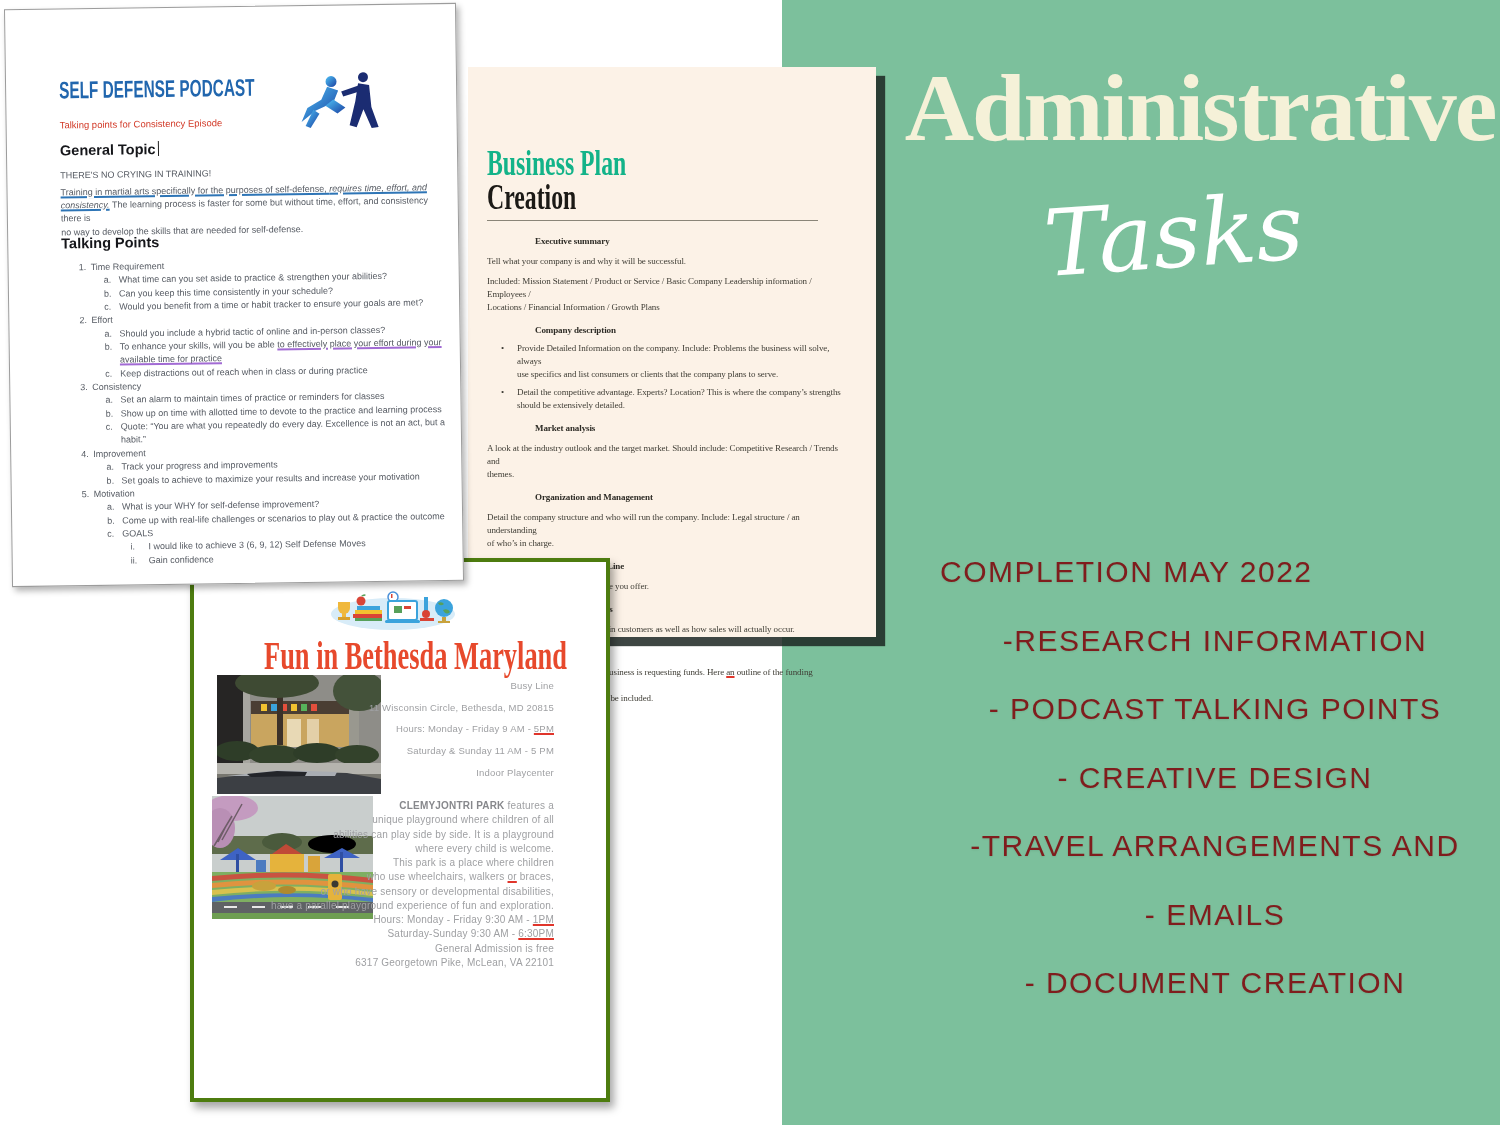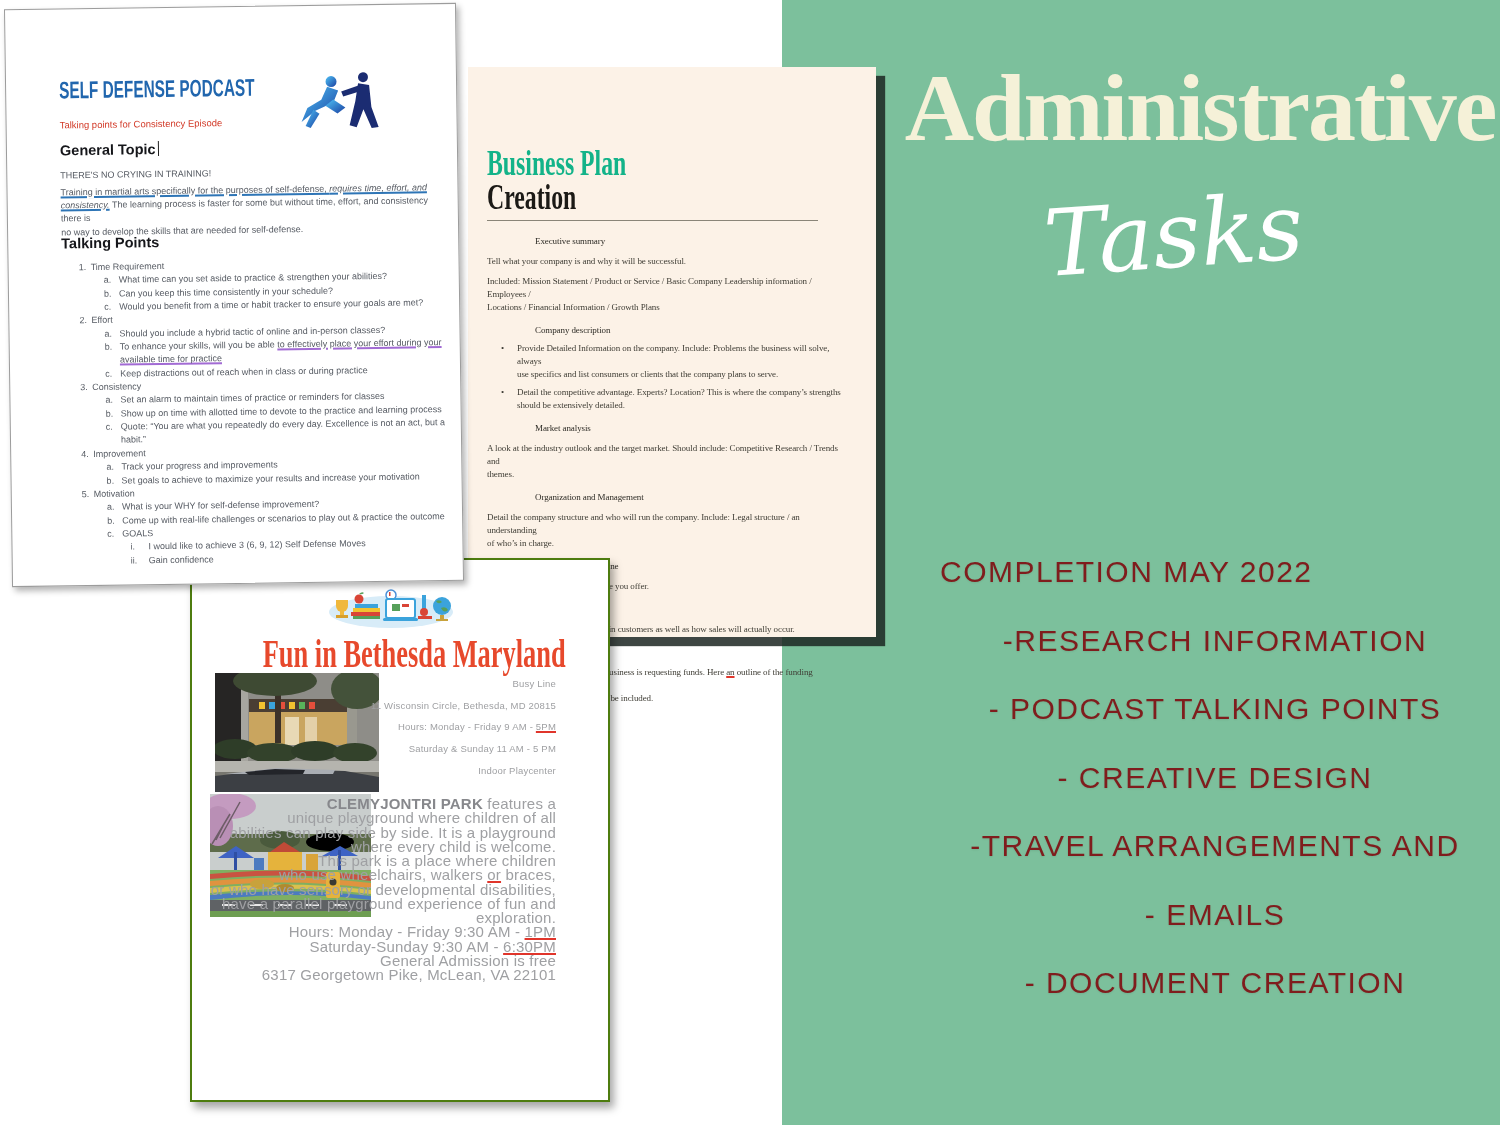--- a/index.html
+++ b/index.html
@@ -26,41 +26,41 @@
   
   .doc2{left:468px;top:67px;width:408px;height:570px;background:#FCF2E7;z-index:2;
         box-shadow:9px 9px 1px rgba(28,38,34,0.85);}
   .bp-title{position:absolute;left:19px;top:78px;font-family:"Liberation Serif",serif;font-weight:700;
             font-size:36px;line-height:36px;transform:scaleX(0.66);transform-origin:left top;white-space:nowrap;}
   .bp-title.accent{color:#13B389;}
   .bp-title.rest{top:112px;color:#1C1A16;}
   .bp-hr{position:absolute;left:19px;top:153px;width:331px;height:0;border-top:1px solid #8a8578;}
   .bp-body{position:absolute;left:19px;top:158px;width:355px;font-family:"Liberation Serif",serif;
            font-size:9px;line-height:13px;color:#3F3D35;letter-spacing:-0.1px;}
-  .bp-body .h .t{font-weight:400;color:#2E2C26;padding-left:48px;}
+  .bp-body .h .t{font-weight:700;color:#2E2C26;padding-left:48px;}
   .bp-body .h{margin-top:10px;}
   .bp-body .p1{margin-top:7px;}
   .bp-body .pc{margin-top:0;}
   .bp-body .b1{margin-top:5px;padding-left:30px;position:relative;}
   .bp-body .b1 .m{position:absolute;left:14px;}
   .bp-body .bc{padding-left:30px;}
 
   
-  .doc3{left:190px;top:558px;width:420px;height:544px;border:2px solid #4d7c0f;z-index:3;
+  .doc3{left:190px;top:558px;width:420px;height:544px;border:4px solid #4d7c0f;z-index:3;
         box-shadow:4px 6px 8px rgba(0,0,0,0.35);}
   .d3-banner{position:absolute;left:136px;top:28px;width:126px;height:42px;}
   .d3-title{position:absolute;left:0;top:74px;width:100%;text-align:center;color:#E7492C;
             font-family:"Liberation Serif",serif;font-weight:700;font-size:40px;line-height:40px;
             transform:scaleX(0.66);transform-origin:center top;white-space:nowrap;}
   .d3-photo1{position:absolute;left:23px;top:113px;width:164px;height:119px;}
   .d3-photo2{position:absolute;left:18px;top:234px;width:161px;height:123px;}
   .d3-text1{position:absolute;right:52px;top:113px;text-align:right;color:#9FA0A3;
             font-size:9.5px;line-height:21.7px;letter-spacing:0.2px;}
   .d3-text2{position:absolute;right:52px;top:237px;text-align:right;color:#9FA0A3;
-            font-size:15px;line-height:14.25px;letter-spacing:0.2px;}
+            font-size:10px;line-height:14.25px;letter-spacing:0.2px;}
   .d3-text2 .b{font-weight:700;color:#87888C;}
 
   
   .doc1{left:8px;top:6px;width:452px;height:578px;border:1px solid #9c9c9c;z-index:4;
         transform:rotate(-0.8deg);box-shadow:3px 4px 6px rgba(0,0,0,0.30);}
   .sd-title{position:absolute;left:53px;top:68px;color:#2166AE;font-weight:700;font-size:24px;line-height:26px;
             transform:scaleX(0.64);transform-origin:left top;white-space:nowrap;}
   .sd-sub{position:absolute;left:53px;top:110px;color:#D23A28;font-size:9.5px;}
   .sd-logo{position:absolute;left:291px;top:64px;width:91px;height:70px;}
   .sd-h{position:absolute;left:53px;color:#15161A;font-weight:700;font-size:14.5px;}

